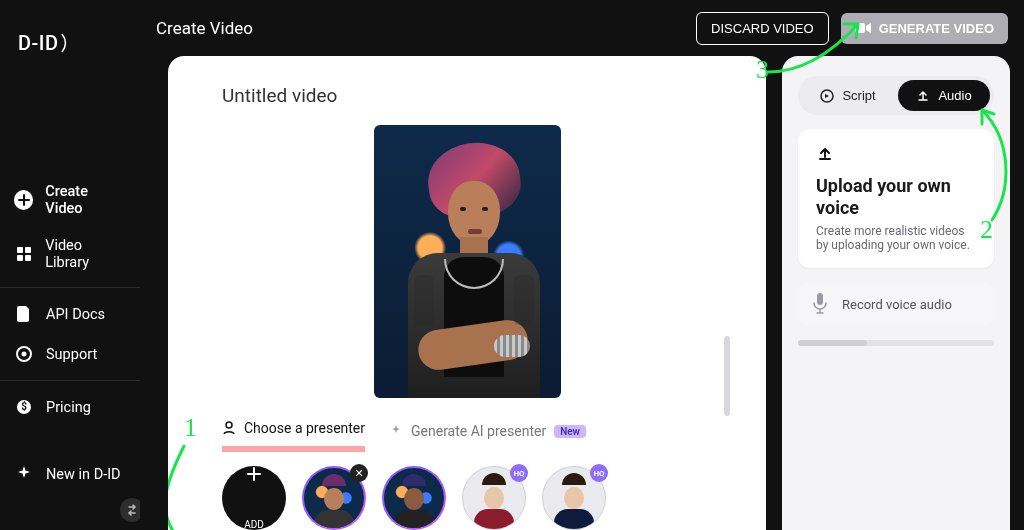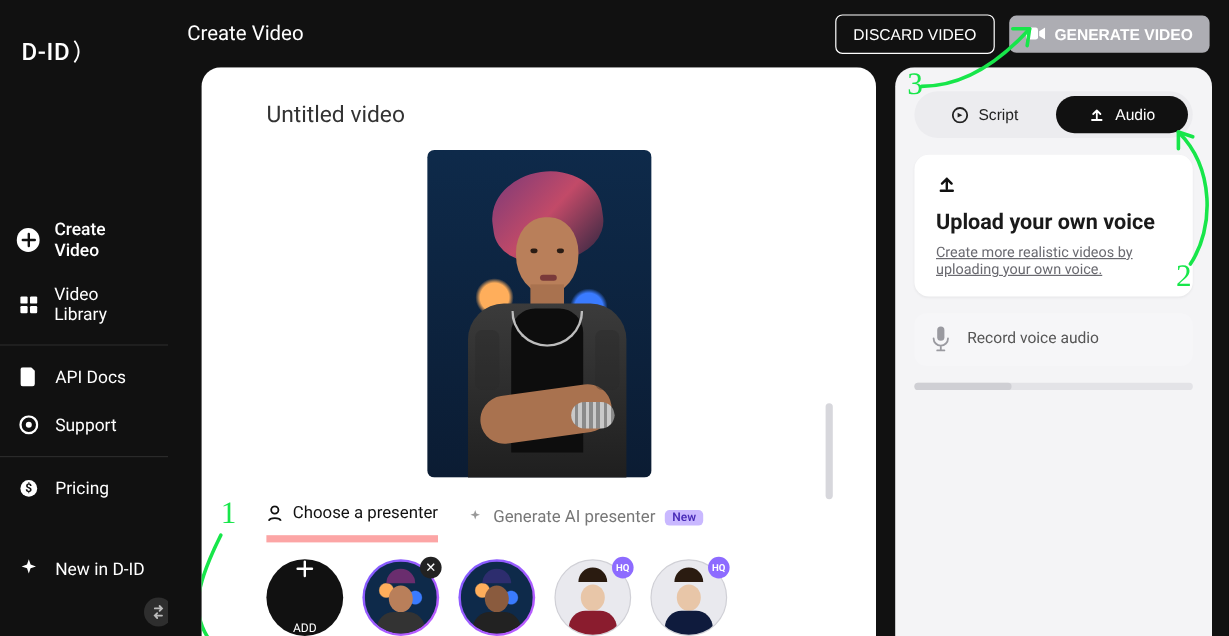--- a/index.html
+++ b/index.html
@@ -57,27 +57,27 @@
   .avatar-add { background:#111; color:#fff; display:flex; flex-direction:column; align-items:center; justify-content:space-between; font-size:10px; gap:2px;}
   .avatar-add svg { width:16px; height:16px;}
   .ring { padding:2px; background:linear-gradient(135deg,#7b5cff,#c35cff); }
   .ring .inner { width:100%; height:100%; border-radius:50%; background:#173a5c; position:relative; overflow:hidden;}
   .plain .inner { width:100%; height:100%; border-radius:50%; background:#e9e9ee; border:1px solid #d0d0d6; position:relative; overflow:hidden;}
   .hq-dot { position:absolute; top:-2px; right:-2px; width:18px; height:18px; border-radius:50%; background:#8d6bff; color:#fff; font-size:8px; font-weight:700; display:flex; align-items:center; justify-content:center;}
   .xdot { position:absolute; top:-2px; right:-2px; width:18px; height:18px; border-radius:50%; background:#222; color:#fff; font-size:11px; display:flex; align-items:center; justify-content:center;}
   .scroll-thumb { position:absolute; right:-18px; top:-130px; width:6px; height:80px; background:#d7d7dc; border-radius:3px;}
 
   
-  .side-card { width:264px; background:#f4f4f6; border-top-left-radius:16px; border-top-right-radius:16px; padding:20px 16px 0 16px; display:flex; flex-direction:column; gap:14px; color:#1a1a1a;}
+  .side-card { width:228px; background:#f4f4f6; border-top-left-radius:16px; border-top-right-radius:16px; padding:20px 16px 0 16px; display:flex; flex-direction:column; gap:14px; color:#1a1a1a;}
   .seg { background:#ececef; border-radius:999px; padding:4px; display:flex; gap:4px;}
   .seg-btn { flex:1; border:none; background:transparent; border-radius:999px; padding:8px 10px; font-size:13px; display:flex; align-items:center; justify-content:center; gap:8px; cursor:pointer; color:#222;}
   .seg-btn.dark { background:#111; color:#fff;}
   .panel-card { background:#fff; border-radius:12px; padding:16px 18px; box-shadow:0 1px 2px rgba(0,0,0,.05);}
   .panel-card h3 { font-size:18px; line-height:1.2; margin:8px 0 6px 0;}
-  .panel-card p { font-size:12px; color:#6a6a70;text-decoration:underline;}
+  .panel-card p { font-size:12px; color:#6a6a70;}
   .sub-card { background:#f6f6f8; border-radius:10px; padding:10px 12px; display:flex; gap:12px; align-items:center;}
   .sub-card .txt { font-size:11.5px; color:#6a6a70;}
   .sub-card .txt .h { color:#555; font-size:13px;}
   .sub-card .txt a { color:#555; text-decoration:underline;}
   .progress { height:6px; border-radius:4px; background:#e3e3e7; position:relative;}
   .progress .bar { position:absolute; left:0; top:0; bottom:0; width:35%; background:#cfcfd4; border-radius:4px;}
 
   
   .anno { position:absolute; pointer-events:none; }
   .anno path, .anno line { stroke:#17e64a; stroke-width:3; fill:none; stroke-linecap:round;}

